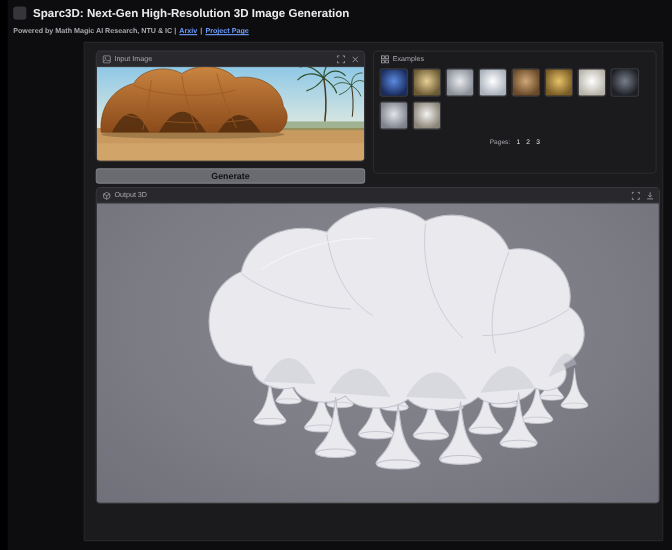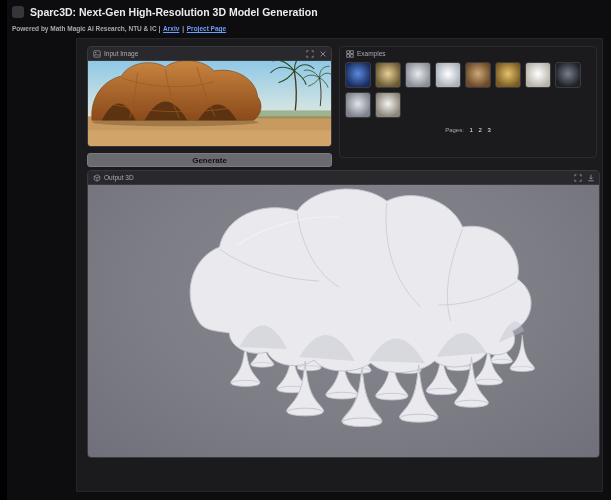--- a/index.html
+++ b/index.html
@@ -47,21 +47,21 @@
   .viewport { width:100%; height:273px; cursor:grab;
               background:radial-gradient(ellipse at 50% 38%, #86868f 0%, var(--viewport-bg,#7d7d86) 55%, #70707a 100%); }
   .viewport svg { display:block; width:100%; height:100%; }
 </style>
 </head>
 <body>
 
 <div class="edge-strip"></div>
 
 <div class="logo"></div>
-<div class="title">Sparc3D: Next-Gen High-Resolution 3D Model Generation</div>
+<div class="title">Sparc3D: Next-Gen High-Resolution 3D Image Generation</div>
 <div class="subtitle">
   <span>Powered by Math Magic AI Research, NTU &amp; IC |</span>
   <a>Arxiv</a>
   <span>|</span>
   <a>Project Page</a>
 </div>
 
 <main class="app">
 
   <section class="panel input-panel">

